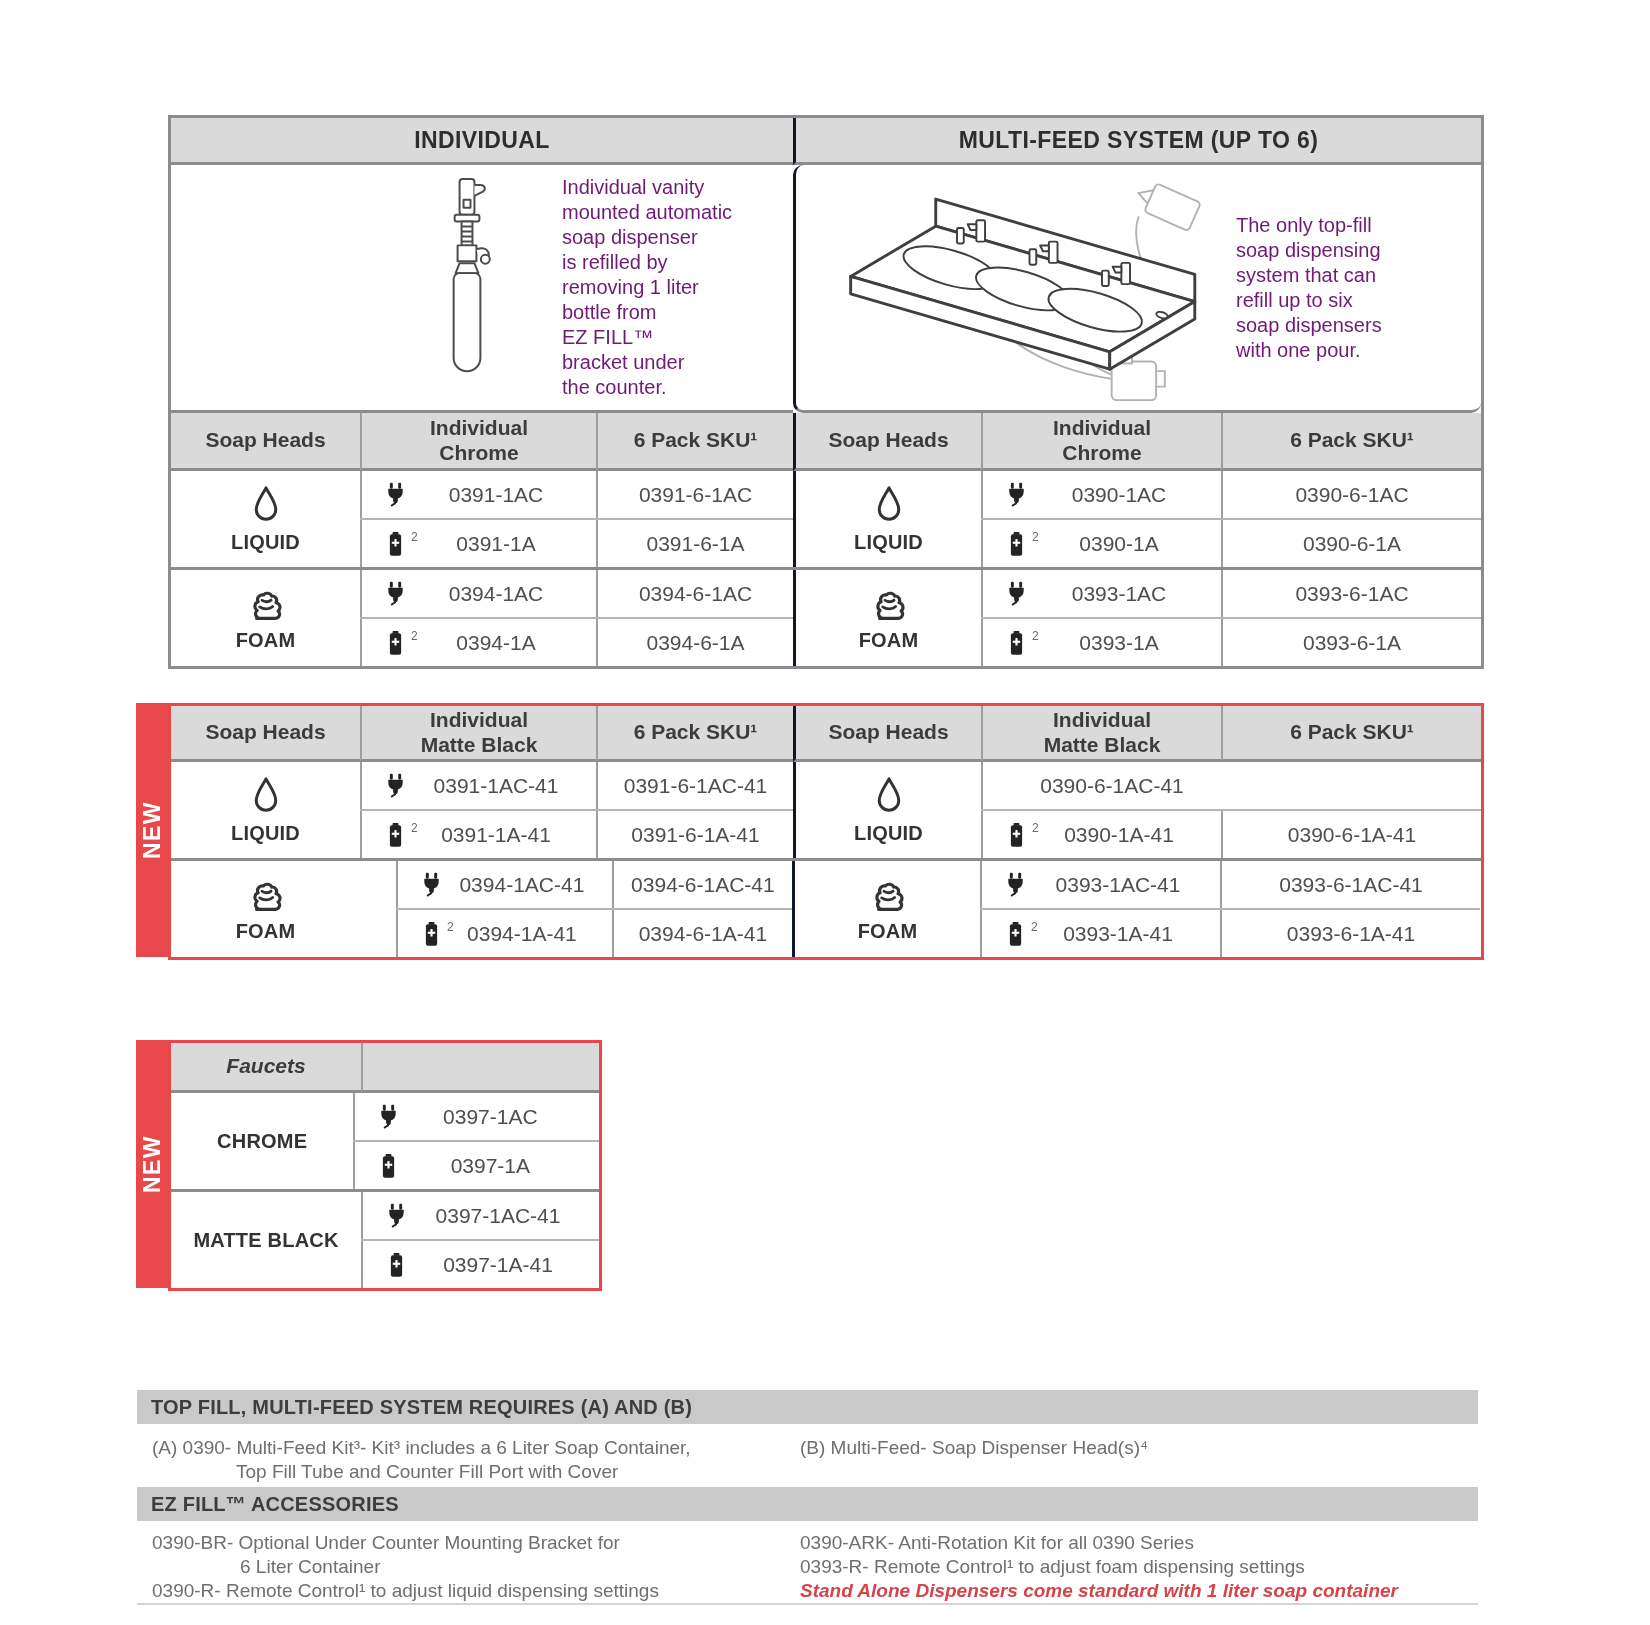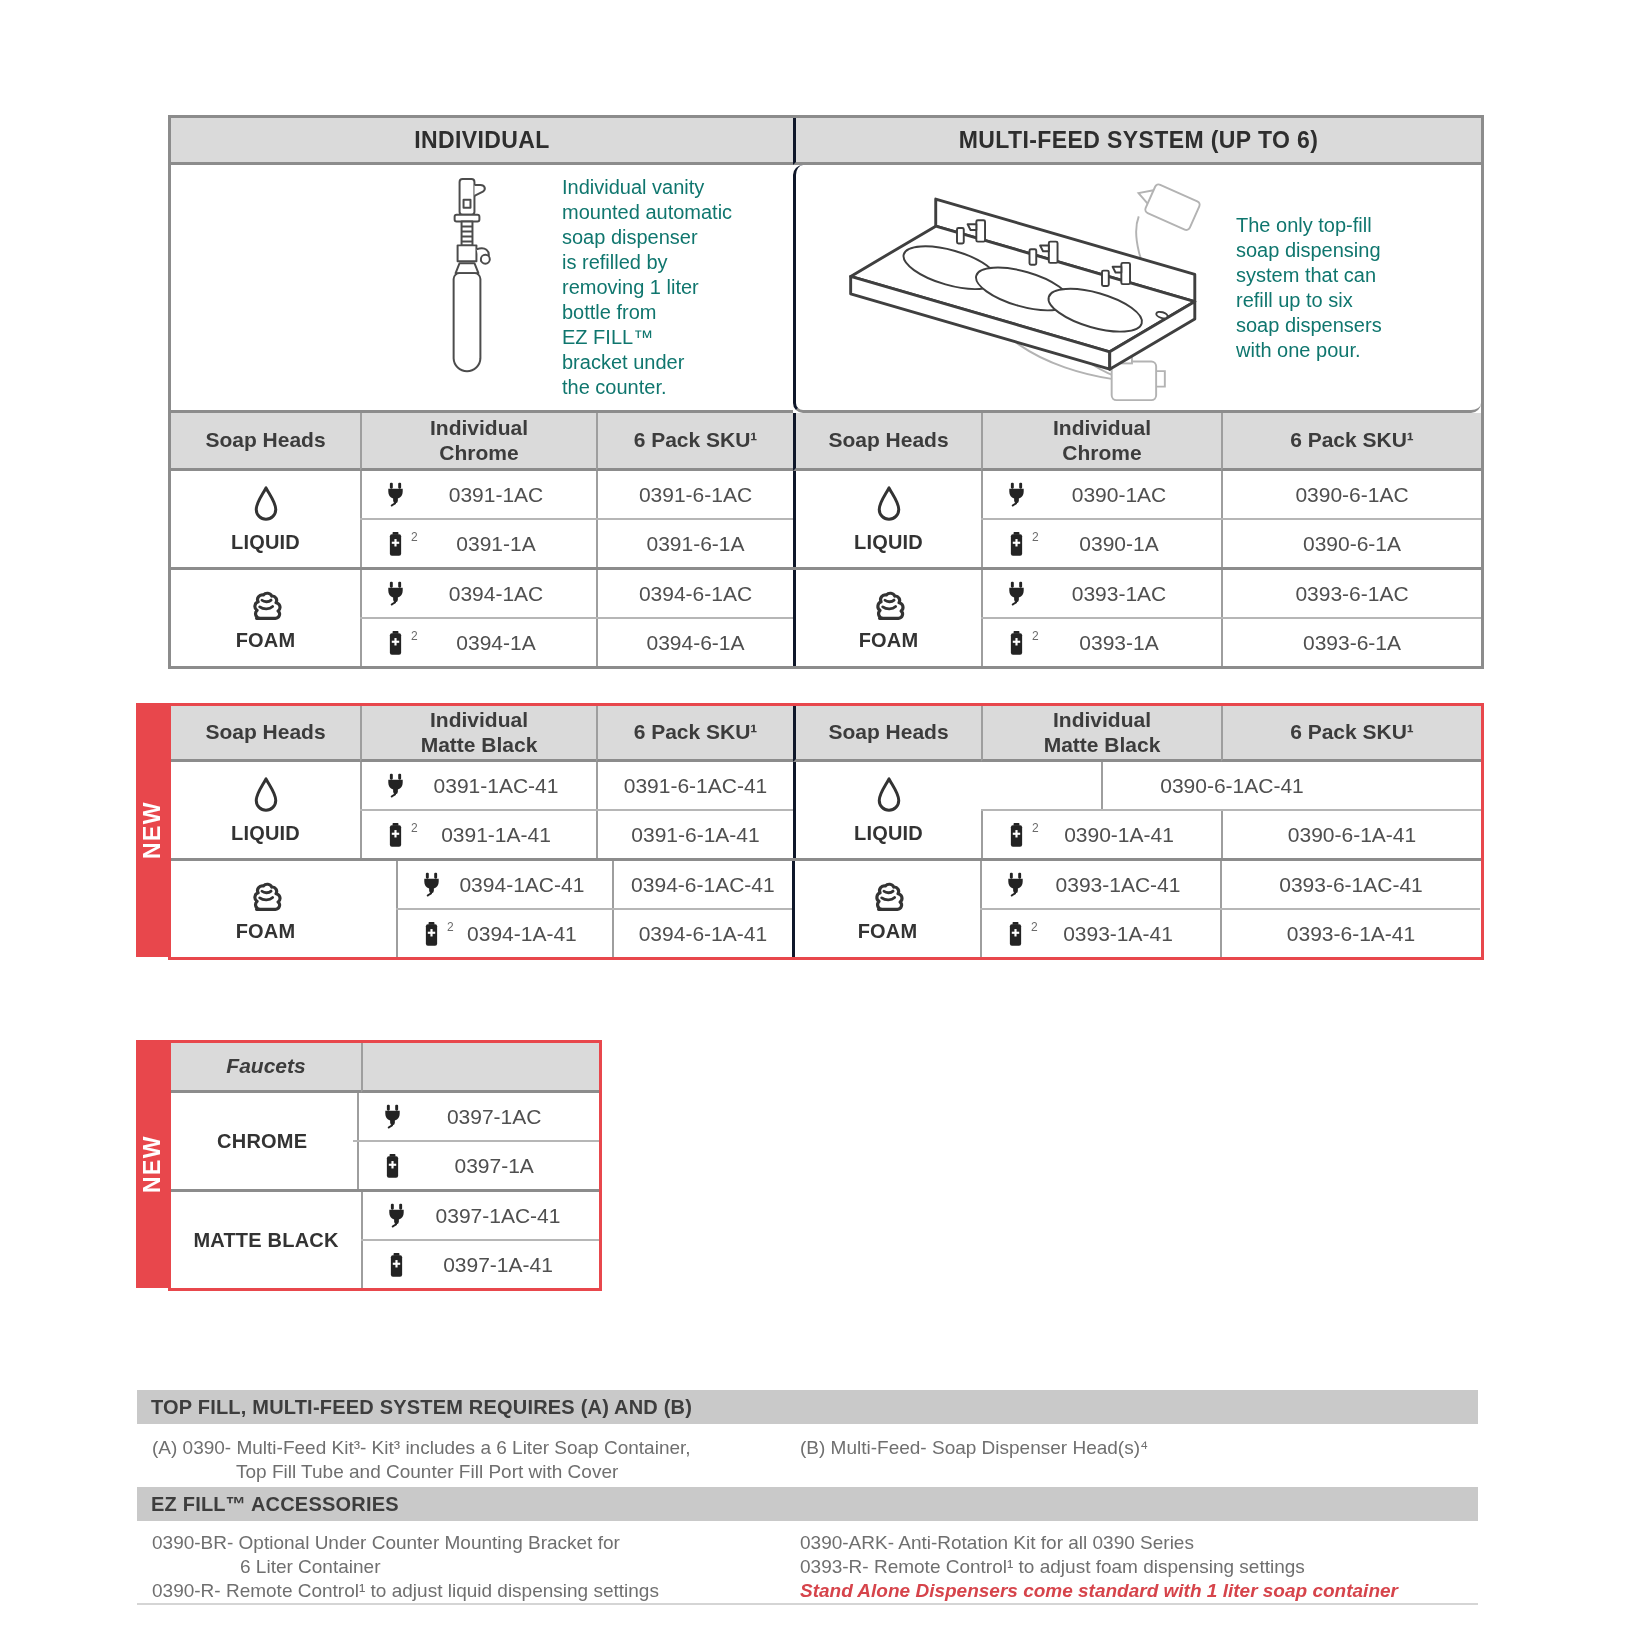--- a/index.html
+++ b/index.html
@@ -11,32 +11,32 @@
   .c{box-sizing:border-box;display:flex;align-items:center;justify-content:center;background:#fff;position:relative;}
   .gh{background:#dadada;}
   .tt-title{font-weight:700;font-size:23px;color:#2e2e2e;letter-spacing:.4px;}
   .colcell{font-weight:700;font-size:21px;color:#3c3c3c;text-align:center;white-space:pre-line;line-height:1.15;}
   .bb3{border-bottom:3px solid #8c8c8c;}
   .bl2{border-left:2px solid #9e9e9e;}
   .bl3{border-left:3px solid #0f172a;}
   .bt3{border-top:3px solid #8c8c8c;}
   .grp{display:flex;height:96px;}
   .subcol{display:flex;flex-direction:column;}
-  .subrow{display:flex;height:48px;justify-content:center;}
+  .subrow{display:flex;height:48px;}
   .subrow.s2{border-top:2px solid #b6b6b6;}
   .soapcell{flex-direction:column;gap:3px;}
   .soapcell .lbl{font-weight:700;font-size:20px;color:#333;letter-spacing:.2px;}
   .valcell{position:relative;}
   .icwrap{position:absolute;left:20px;top:50%;transform:translateY(-50%);display:flex;align-items:flex-start;}
   .icwrap svg{width:27px;height:30px;}
   .sup{font-size:12px;color:#6a6a6a;margin:1px 0 0 2px;}
   .sku{margin-left:34px;font-size:21px;color:#4f4f4f;}
   .skucell .sku{margin-left:0;}
   .bigic{width:42px;height:42px;}
-  .illus .desc{font-size:20px;color:#0f766e;line-height:25px;white-space:pre-line;}
+  .illus .desc{font-size:20px;color:#701a75;line-height:25px;white-space:pre-line;}
   .il-left{justify-content:flex-start;padding-left:250px;gap:46px;}
   .il-right{justify-content:flex-start;padding-left:24px;gap:26px;}
   .newbar{position:absolute;width:32px;background:#e8474c;}
   .newbar span{position:absolute;left:50%;top:50%;transform:translate(-50%,-50%) rotate(-90deg);
                color:#fff;font-weight:700;font-size:23px;letter-spacing:1.5px;}
   .bar{position:absolute;left:137px;width:1341px;height:34px;background:#c9c9c9;display:flex;align-items:center;
        padding-left:14px;box-sizing:border-box;font-weight:700;font-size:20px;color:#3d3d3d;letter-spacing:.2px;}
   .note{position:absolute;font-size:19px;color:#6f6f6f;line-height:24px;white-space:nowrap;}
   .note.red{color:#d6444b;font-style:italic;font-weight:700;}
   .divider{position:absolute;height:2px;background:#d5d5d5;}

